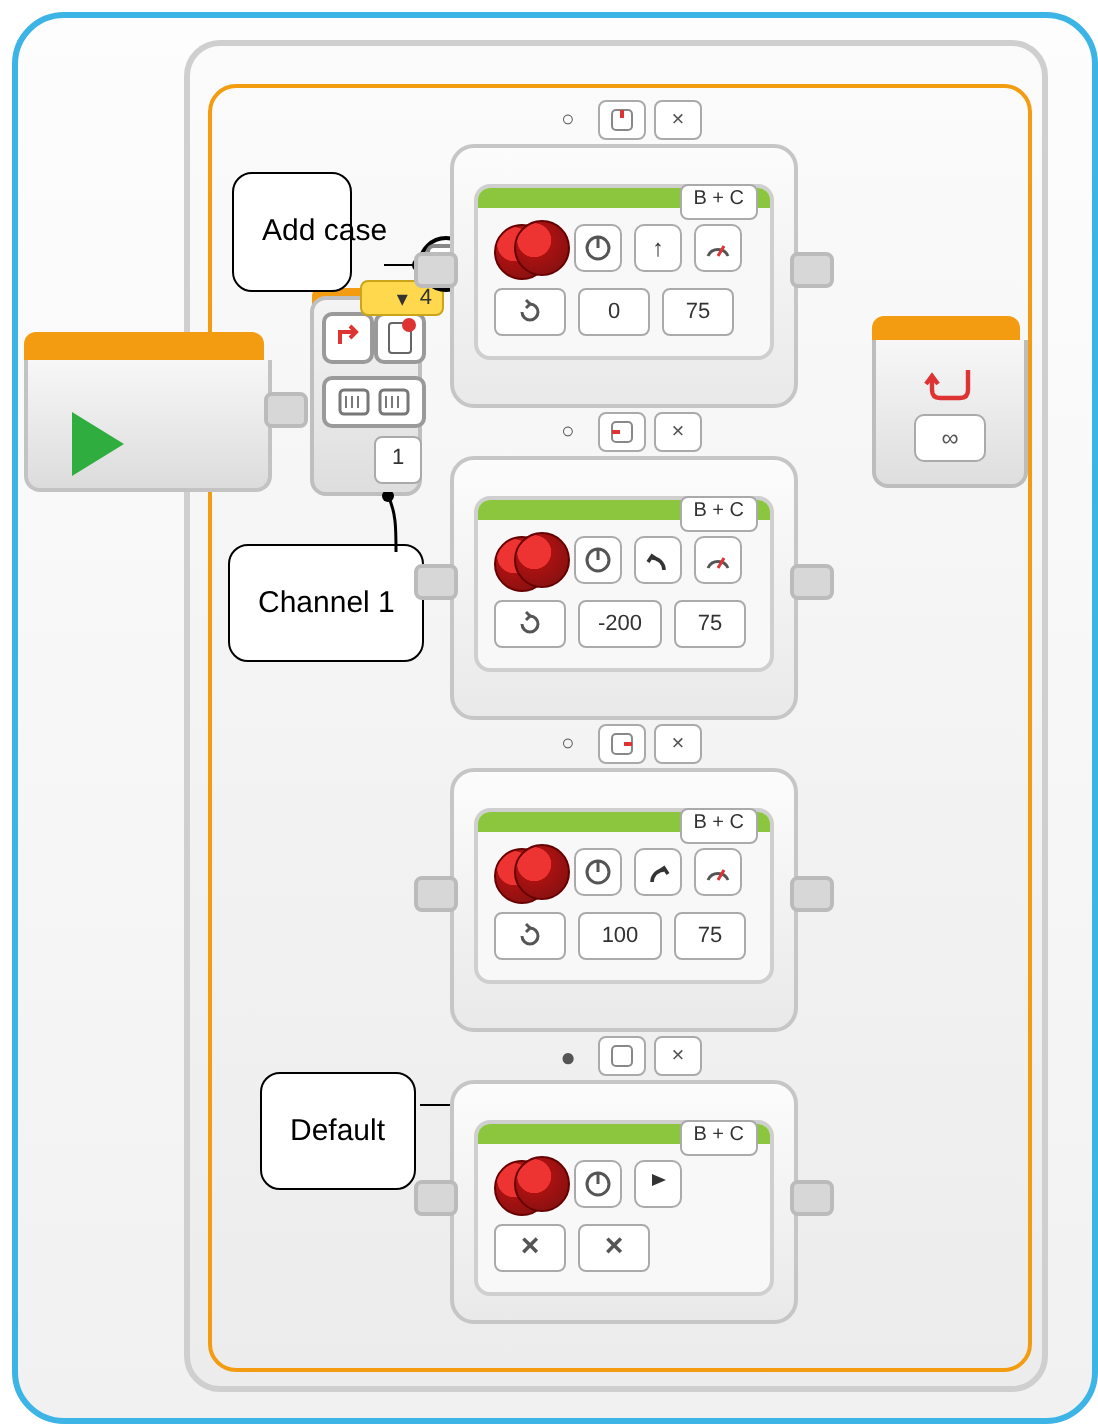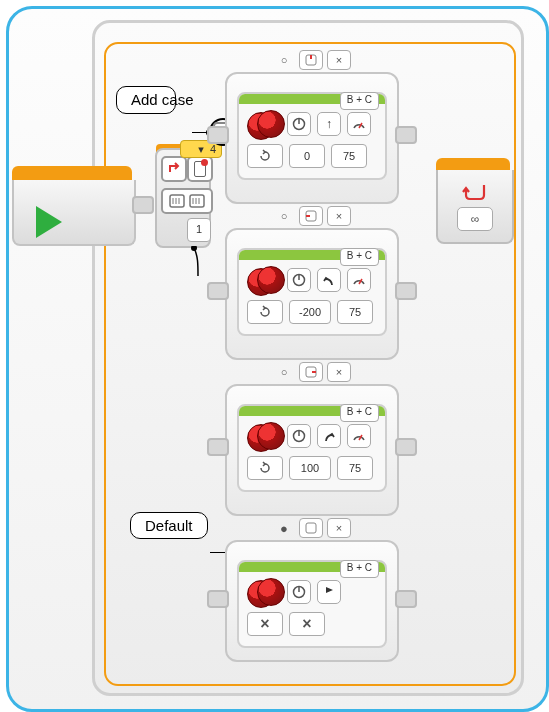--- a/index.html
+++ b/index.html
@@ -1,20 +1,20 @@
 <!DOCTYPE html>
 <html><head>
 <meta charset="utf-8">
 <style>
 html,body{margin:0;padding:0;font-family:Arial,Helvetica,sans-serif;font-size:12px;color:#333;background:#fff}
 #stage{position:relative;width:549px;height:712px}
 .frame{position:absolute;left:6px;top:6px;width:537px;height:700px;border:3px solid #3cb4e6;border-radius:26px;background:linear-gradient(#fdfdfd,#f1f1f1)}
 
 .box{position:absolute;box-sizing:border-box}
-.lbl{background:#fff;border:1.5px solid #000;border-radius:10px;padding:4px 14px;font-size:15px;color:#000;white-space:nowrap;font-weight:500}
+.lbl{background:#fff;border:1.5px solid #000;border-radius:10px;padding:20px 14px;font-size:15px;color:#000;white-space:nowrap;font-weight:500}
 .lead{position:absolute;height:0;border-top:1.5px solid #000}
 .dot{position:absolute;width:7px;height:7px;background:#000;border-radius:50%}
 
 .loop{left:92px;top:20px;width:432px;height:676px;border:3px solid #cfcfcf;border-radius:18px;background:linear-gradient(#fbfbfb,#ececec)}
 .loopTab{position:absolute;left:260px;top:8px;width:70px;height:22px;border:2px solid #c7c7c7;border-radius:6px;background:#fff;text-align:center;line-height:20px;font-size:12px;color:#666}
 .loopRail{position:absolute;border:2px solid #f39c12;border-radius:14px}
 
 .start{left:12px;top:166px;width:120px;height:78px}
 .startTop{position:absolute;left:0;top:0;width:120px;height:14px;background:#f39c12;border-radius:6px 6px 0 0}
 .startBody{position:absolute;left:0;top:14px;width:120px;height:64px;background:linear-gradient(#f7f7f7,#dcdcdc);border:2px solid #c3c3c3;border-top:none;border-radius:0 0 8px 8px}
@@ -99,27 +99,28 @@
 
 <div class="box plusRing">
   <div class="plus">+</div>
 </div>
 <div class="box lbl" style="left:116px;top:86px;width:60px;text-align:left;line-height:1.2">
   <span>Add case</span>
 </div>
 <div class="lead" style="left:192px;top:132px;width:18px"></div>
 <div class="dot" style="left:206px;top:129px"></div>
 
+<div class="box lbl" style="left:114px;top:272px"><span>Channel 1</span></div>
 <div class="lead" style="left:196px;top:262px;width:2px;height:0;border:none"></div>
 <svg style="position:absolute;left:186px;top:246px" width="24" height="30">
       <path d="M12 30 C 12 18 12 10 8 2" stroke="#000" stroke-width="1.5" fill="none"></path>
       <circle cx="8" cy="2" r="3" fill="#000"></circle>
     </svg>
 
-<div class="box lbl" style="left:130px;top:512px"><span>Default</span></div>
+<div class="box lbl" style="left:130px;top:536px"><span>Default</span></div>
 <div class="lead" style="left:210px;top:552px;width:86px"></div>
 <div class="dot" style="left:293px;top:549px"></div>
 
 <div class="box lend">
   <div class="lendTop"></div>
   <div class="lendBody">
     <svg width="26" height="20" viewBox="0 0 26 20">
           <path d="M22 4 L22 14 Q22 18 18 18 L8 18 Q4 18 4 14 L4 8 M1 11 L4 7 L7 11" fill="none" stroke="#d33" stroke-width="2.2"></path>
         </svg>
     <div class="pill inf" style="width:34px">∞</div>

